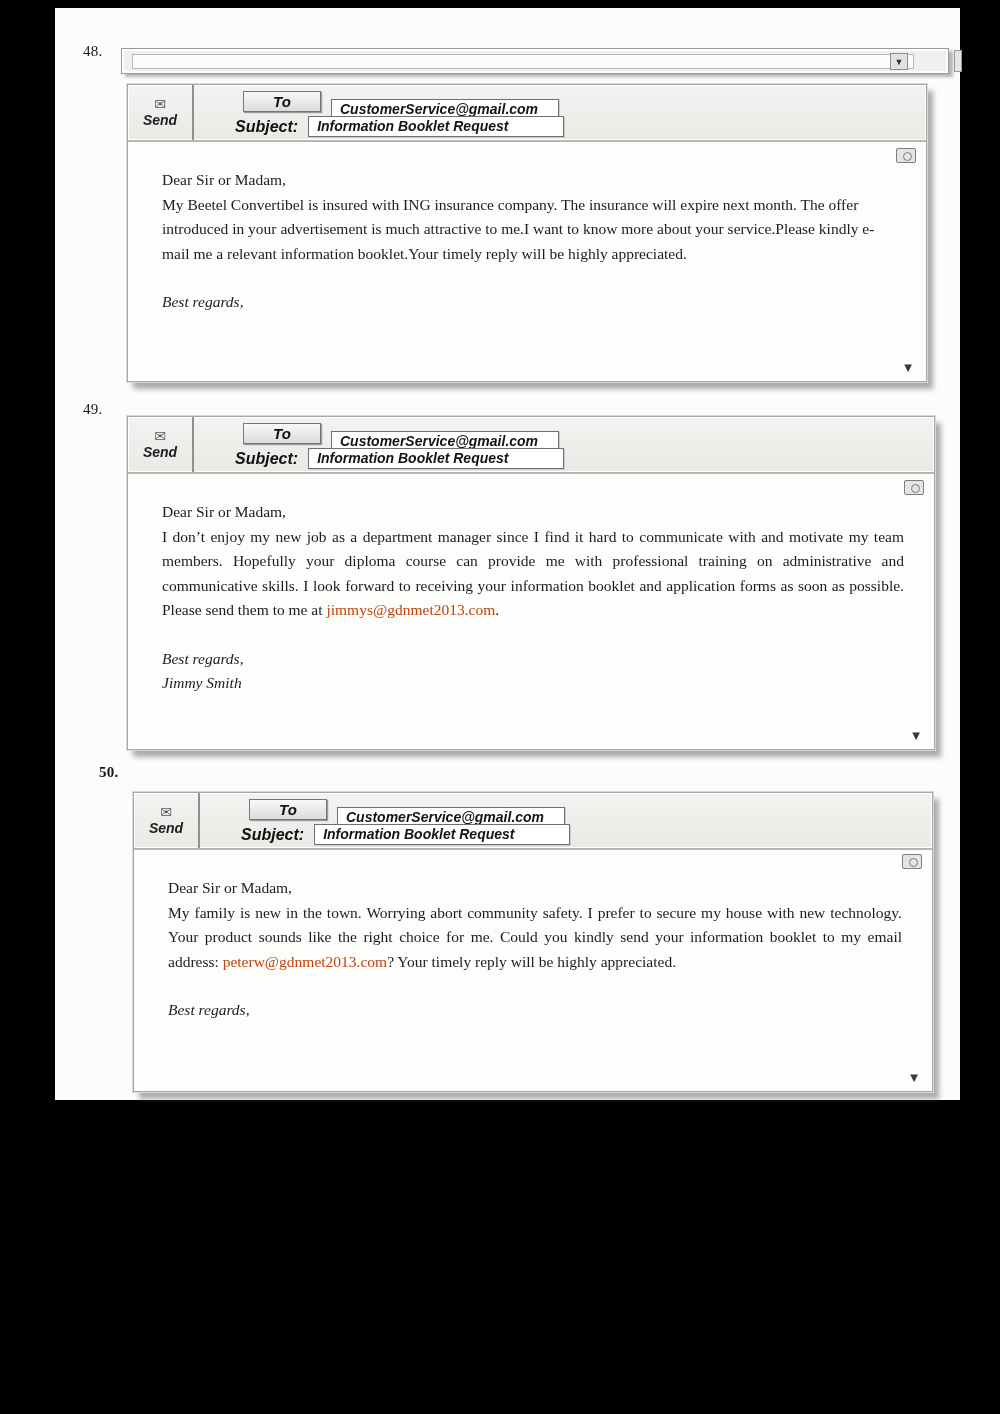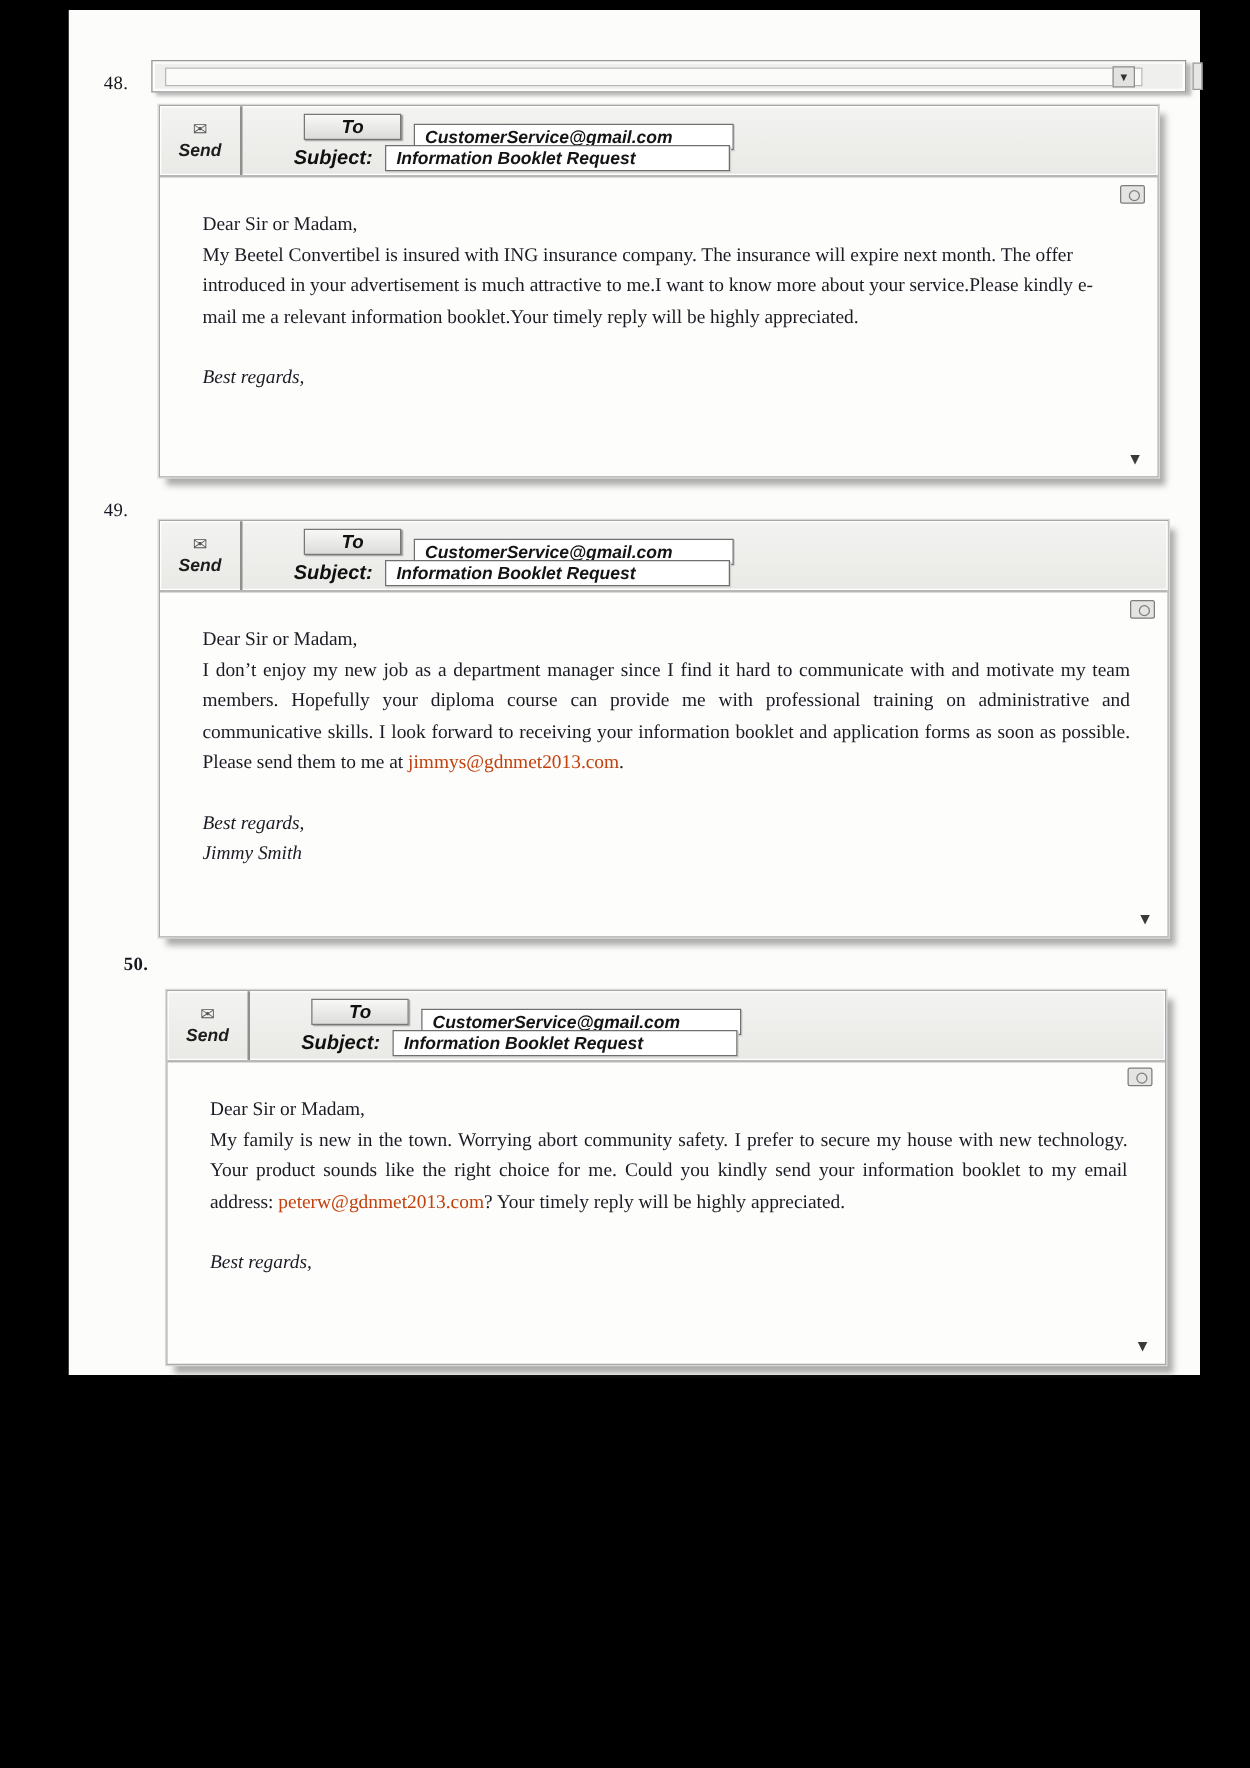--- a/index.html
+++ b/index.html
@@ -93,22 +93,22 @@
   .field-box {
     margin-left: 10px; height: 21px;
     background: #fff;
     border: 1px solid #6f6f6f;
     box-shadow: 1px 1px 0 #cfcfcd;
     padding: 0 8px;
     font: italic bold 14px/19px "Liberation Sans", sans-serif;
     color: #141414;
     white-space: nowrap; overflow: hidden;
   }
-  .to-field { width: 256px; margin-top: 16px; }
-  .subject-field { width: 276px; }
+  .to-field { width: 228px; margin-top: 16px; }
+  .subject-field { width: 256px; }
   .subject-label {
     margin-left: 6px;
     font: italic bold 16px "Liberation Sans", sans-serif;
     color: #101010;
     text-align: center;
   }
   .email-body {
     position: relative;
     padding: 26px 30px 8px 34px;
     font-size: 15.5px; line-height: 24.5px;
@@ -149,21 +149,21 @@
 <body>
 
 <div class="page">
 
   <div class="top-strip">
     <div class="inner-bar"></div>
     <div class="strip-arrow">▼</div>
     <div class="strip-frag"></div>
   </div>
 
-  <div class="item-number" style="left:28px; top:50px;">48.</div>
+  <div class="item-number" style="left:28px; top:34px;">48.</div>
 
   <div class="email-window" style="left:72px; top:76px; width:800px; height:298px;">
     <div class="toolbar">
       <div class="send-btn">
         <span class="send-icon">✉</span>
         <span class="send-label">Send</span>
       </div>
       <div class="field-rows">
         <div class="field-row">
           <div class="to-btn">To</div>

